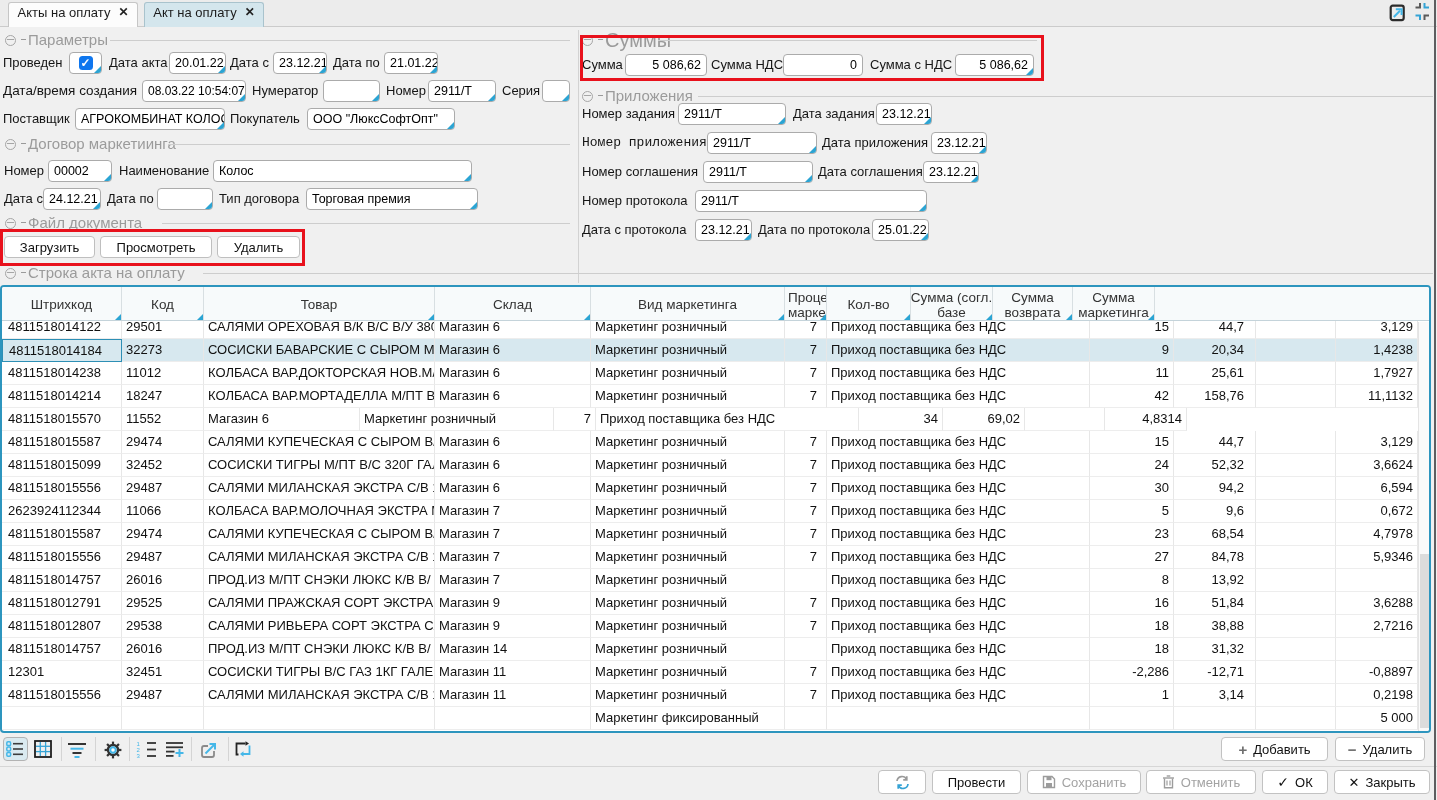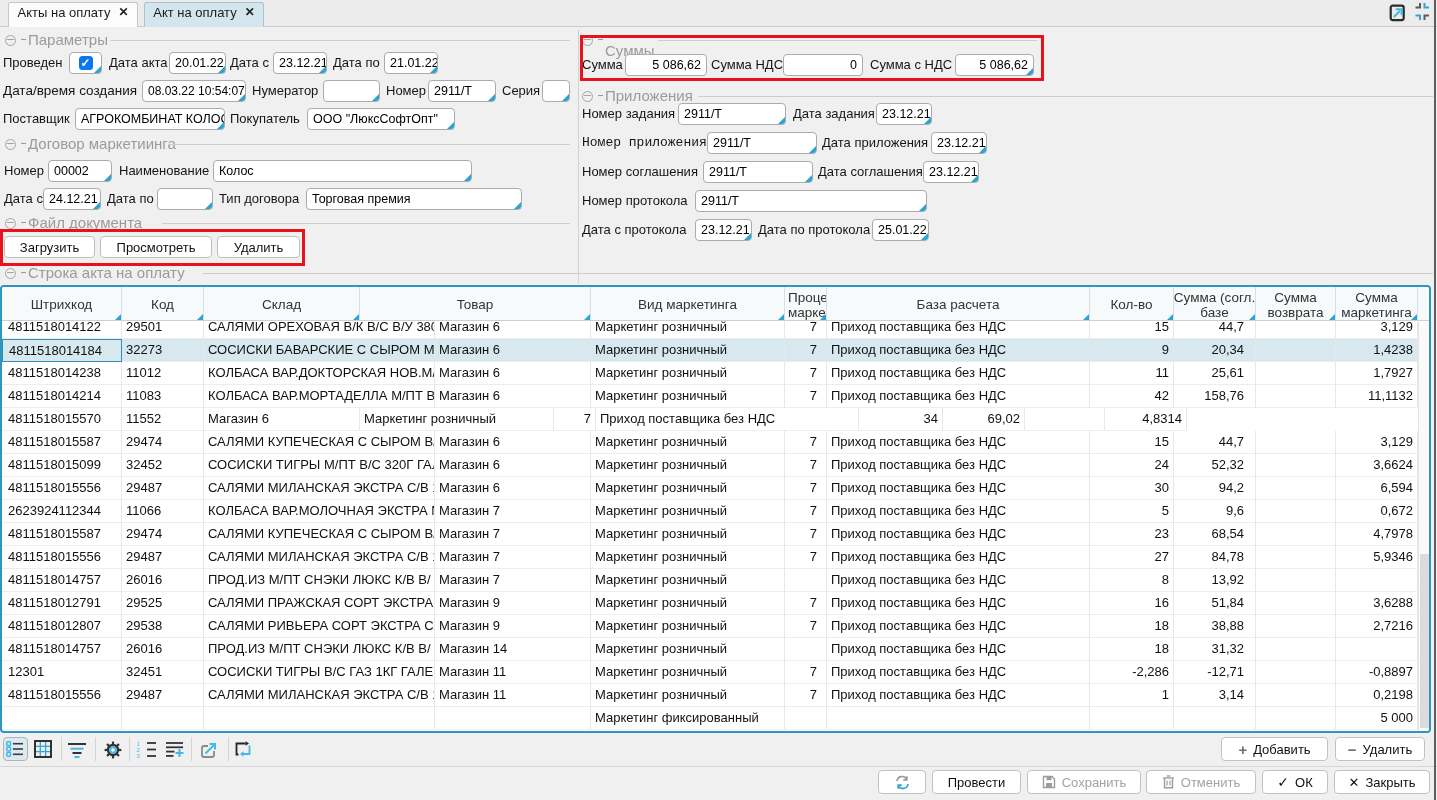--- a/index.html
+++ b/index.html
@@ -112,41 +112,41 @@
 <div class="gline" style="left:168px;top:144px;width:402px"></div>
 <div class="lbl" style="left:4px;top:160px;">Номер</div>
 <div class="inp tri" style="left:48px;top:160px;width:64px;height:22px">00002</div>
 <div class="lbl" style="left:119px;top:160px;">Наименование</div>
 <div class="inp tri" style="left:213px;top:160px;width:259px;height:22px">Колос</div>
 <div class="lbl" style="left:4px;top:188px;">Дата с</div>
 <div class="inp tri" style="left:43px;top:188px;width:58px;height:22px">24.12.21</div>
 <div class="lbl" style="left:107px;top:188px;">Дата по</div>
 <div class="inp tri" style="left:157px;top:188px;width:56px;height:22px"></div>
 <div class="lbl" style="left:219px;top:188px;">Тип договора</div>
-<div class="inp tri" style="left:306px;top:188px;width:216px;height:22px">Торговая премия</div>
+<div class="inp tri" style="left:306px;top:188px;width:172px;height:22px">Торговая премия</div>
 <div class="gcirc" style="left:5px;top:218px">
     <i></i>
   </div>
 <div class="gdash" style="left:21px;top:222px"></div>
 <div class="gttl" style="left:28px;top:214px;font-size:15px">Файл документа</div>
 <div class="gline" style="left:162px;top:223px;width:408px"></div>
 <div class="btn" style="left:4px;top:236px;width:91px;height:22px">Загрузить</div>
 <div class="btn" style="left:100px;top:236px;width:112px;height:22px">Просмотреть</div>
 <div class="btn" style="left:217px;top:236px;width:83px;height:22px">Удалить</div>
 <div class="gcirc" style="left:5px;top:268px">
     <i></i>
   </div>
 <div class="gdash" style="left:21px;top:272px"></div>
 <div class="gttl" style="left:28px;top:264px;font-size:15px">Строка акта на оплату</div>
 <div class="gline" style="left:203px;top:273px;width:1230px"></div>
 <div class="gcirc" style="left:582px;top:35px">
     <i></i>
   </div>
 <div class="gdash" style="left:598px;top:39px"></div>
-<div class="gttl" style="left:605px;top:42px;font-size:15px">Суммы</div>
+<div class="gttl" style="left:605px;top:31px;font-size:20px">Суммы</div>
 <div class="gline" style="left:658px;top:40px;width:379px"></div>
 <div class="lbl" style="left:582px;top:54px;">Сумма</div>
 <div class="inp num" style="left:625px;top:54px;width:82px;height:22px">5 086,62</div>
 <div class="lbl" style="left:711px;top:54px;">Сумма НДС</div>
 <div class="inp num" style="left:783px;top:54px;width:80px;height:22px">0</div>
 <div class="lbl" style="left:870px;top:54px;">Сумма с НДС</div>
 <div class="inp tri num" style="left:955px;top:54px;width:79px;height:22px">5 086,62</div>
 <div class="gcirc" style="left:582px;top:91px">
     <i></i>
   </div>
@@ -173,34 +173,31 @@
 <div class="inp tri" style="left:872px;top:219px;width:57px;height:22px">25.01.22</div>
 
 <div class="grid">
   <div class="thead">
       <div class="hc" style="width:120px;">
         <span>Штрихкод</span>
       </div>
       <div class="hc" style="width:82px;">
         <span>Код</span>
       </div>
+      <div class="hc" style="width:231px;">
+        <span>Товар</span>
+      </div>
       <div class="hc" style="width:156px;">
         <span>Склад</span>
       </div>
-      <div class="hc" style="width:231px;">
-        <span>Товар</span>
-      </div>
       <div class="hc" style="width:194px;">
         <span>Вид маркетинга</span>
       </div>
       <div class="hc" style="width:42px;text-align:left;justify-content:flex-start;padding-left:3px;">
         <span>Проце<br>марке</span>
-      </div>
-      <div class="hc" style="width:263px;">
-        <span>База расчета</span>
       </div>
       <div class="hc" style="width:84px;">
         <span>Кол-во</span>
       </div>
       <div class="hc" style="width:82px;">
         <span>Сумма (согл.<br>базе</span>
       </div>
       <div class="hc" style="width:80px;">
         <span>Сумма<br>возврата</span>
       </div>
@@ -243,21 +240,21 @@
         <div class="tc" style="width:194px">Маркетинг розничный</div>
         <div class="tc tr" style="width:42px">7</div>
         <div class="tc" style="width:263px">Приход поставщика без НДС</div>
         <div class="tc tr" style="width:84px">11</div>
         <div class="tc tr" style="width:82px">25,61</div>
         <div class="tc tr" style="width:80px"></div>
         <div class="tc tr" style="width:82px">1,7927</div>
       </div>
       <div class="trow">
         <div class="tc" style="width:120px">4811518014214</div>
-        <div class="tc" style="width:82px">11083</div>
+        <div class="tc" style="width:82px">18247</div>
         <div class="tc" style="width:231px">КОЛБАСА ВАР.МОРТАДЕЛЛА М/ПТ В,</div>
         <div class="tc" style="width:156px">Магазин 6</div>
         <div class="tc" style="width:194px">Маркетинг розничный</div>
         <div class="tc tr" style="width:42px">7</div>
         <div class="tc" style="width:263px">Приход поставщика без НДС</div>
         <div class="tc tr" style="width:84px">42</div>
         <div class="tc tr" style="width:82px">158,76</div>
         <div class="tc tr" style="width:80px"></div>
         <div class="tc tr" style="width:82px">11,1132</div>
       </div>

